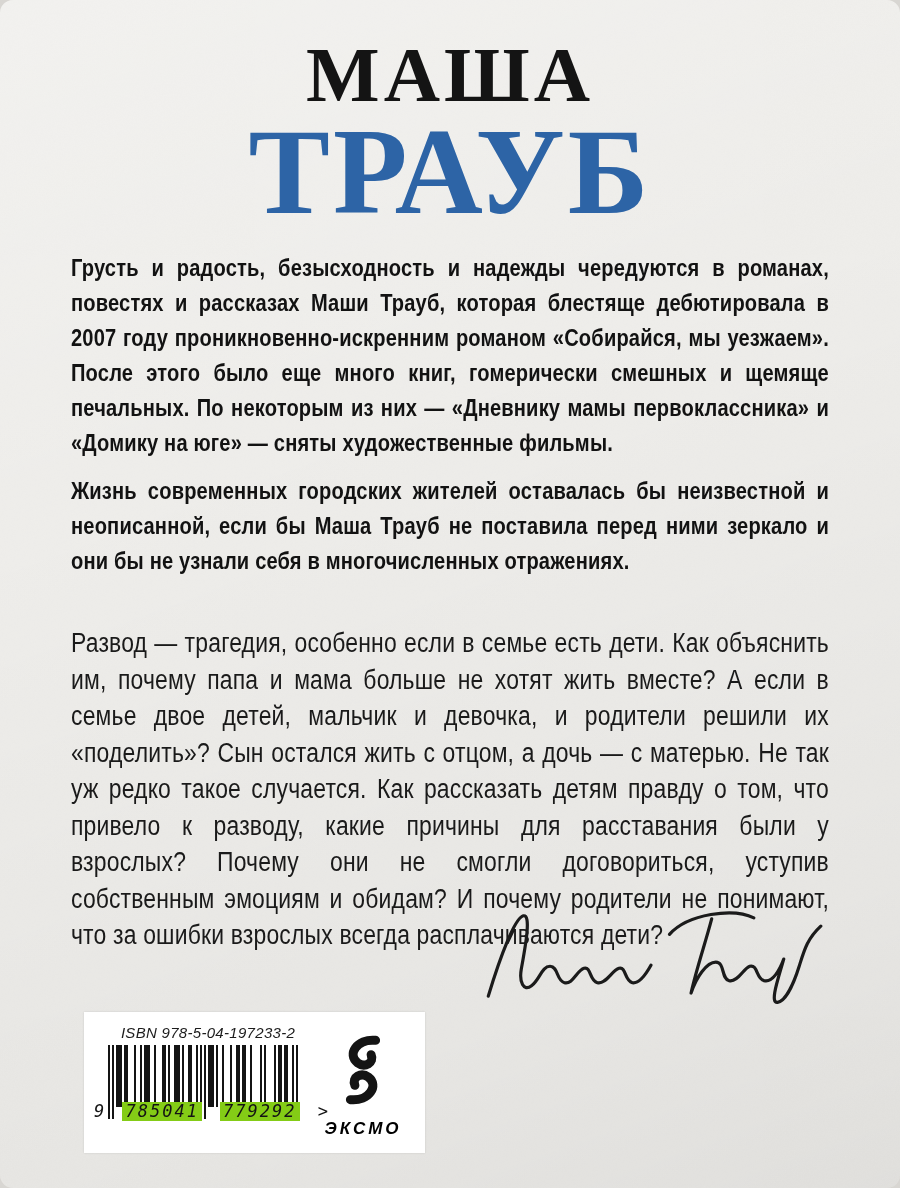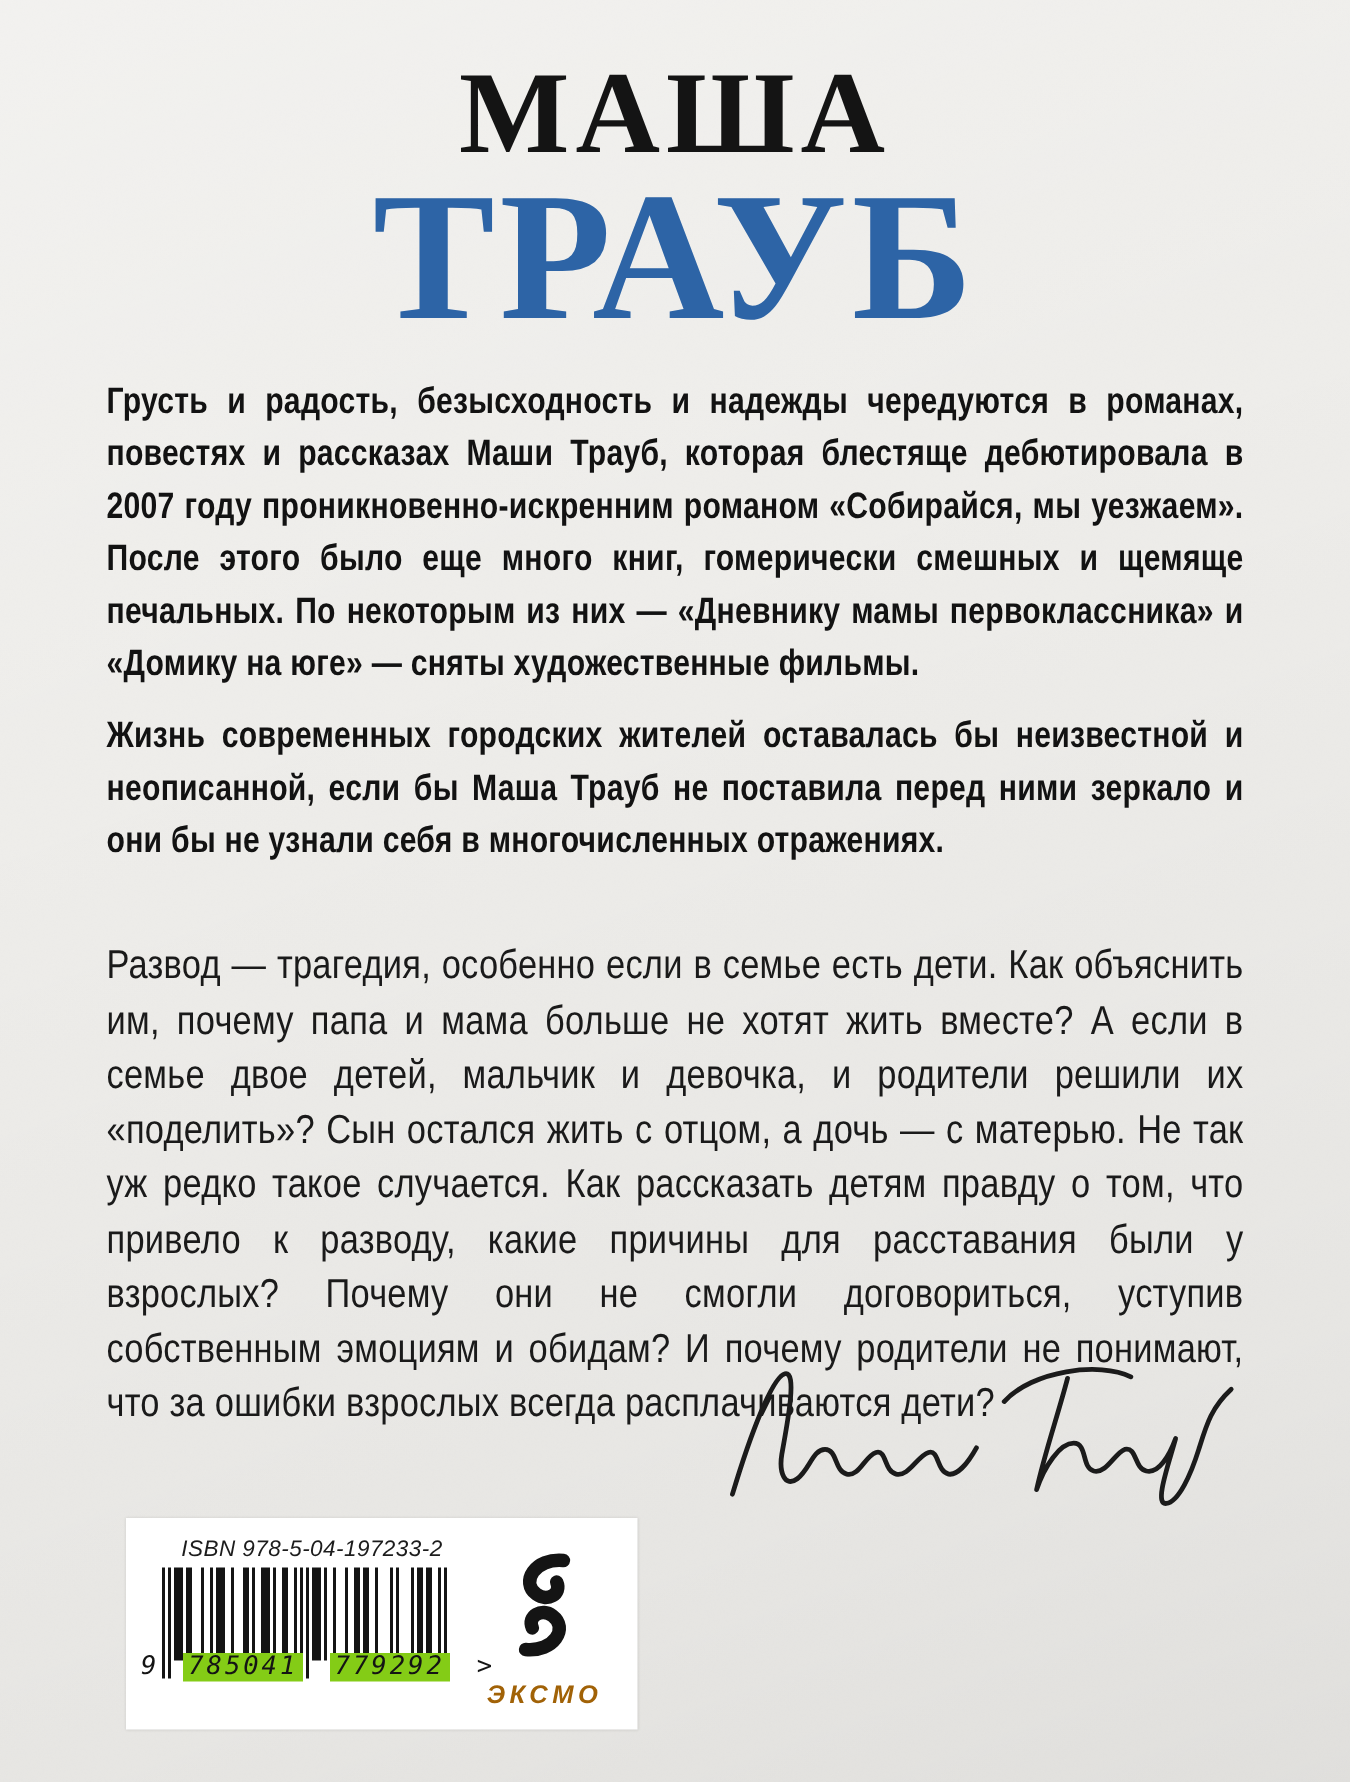--- a/index.html
+++ b/index.html
@@ -4,20 +4,21 @@
 <style>
   html,body{margin:0;padding:0;background:#d8d6d2;}
   .cover{
     position:relative;
     width:900px;height:1188px;
     margin:0 auto;
     background:#efeeeb;
     overflow:hidden;
     font-family:"Liberation Sans",sans-serif;
     color:#161616;
+    border-radius:13px;
   }
   .grain{position:absolute;inset:0;pointer-events:none;opacity:.5;}
   .vignette{
     position:absolute;inset:0;pointer-events:none;
     background:linear-gradient(160deg, rgba(255,255,255,.25) 0%, rgba(0,0,0,0) 35%, rgba(0,0,0,.03) 80%, rgba(0,0,0,.06) 100%);
   }
 
   
   .title-block{position:absolute;top:36px;left:0;right:0;text-align:center;font-family:"Liberation Serif",serif;font-weight:bold;}
   .author-first{font-size:78px;line-height:1.0;letter-spacing:4px;color:#141414;}
@@ -48,21 +49,21 @@
   .m{display:inline-block;width:2px;height:62px;vertical-align:top;}
   .m.b{background:#141414;}
   .m.t{height:74px;}
   .bc-digits{
     position:absolute;left:-14px;right:-20px;top:57px;
     display:flex;justify-content:space-between;align-items:flex-start;
     font-family:"DejaVu Sans Mono",monospace;font-size:17px;line-height:19px;color:#141414;
   }
   .bc-digits .g{background:#84cc16;padding:0 3px;letter-spacing:2px;}
   .logo-block{position:absolute;right:16px;top:20px;width:92px;text-align:center;}
-  .logo-text{margin-top:7px;font-size:17px;font-weight:bold;letter-spacing:3px;color:#a16207;}
+  .logo-text{margin-top:7px;font-size:17px;font-weight:bold;letter-spacing:3px;color:#000000;}
 </style>
 </head>
 <body>
 
 <div class="cover">
 
   <svg class="grain" width="900" height="1188">
     <filter id="noise">
       <feTurbulence type="fractalNoise" baseFrequency="0.9" numOctaves="2" stitchTiles="stitch"></feTurbulence>
       <feColorMatrix type="matrix" values="0 0 0 0 0.55  0 0 0 0 0.55  0 0 0 0 0.54  0 0 0 0.10 0"></feColorMatrix>

